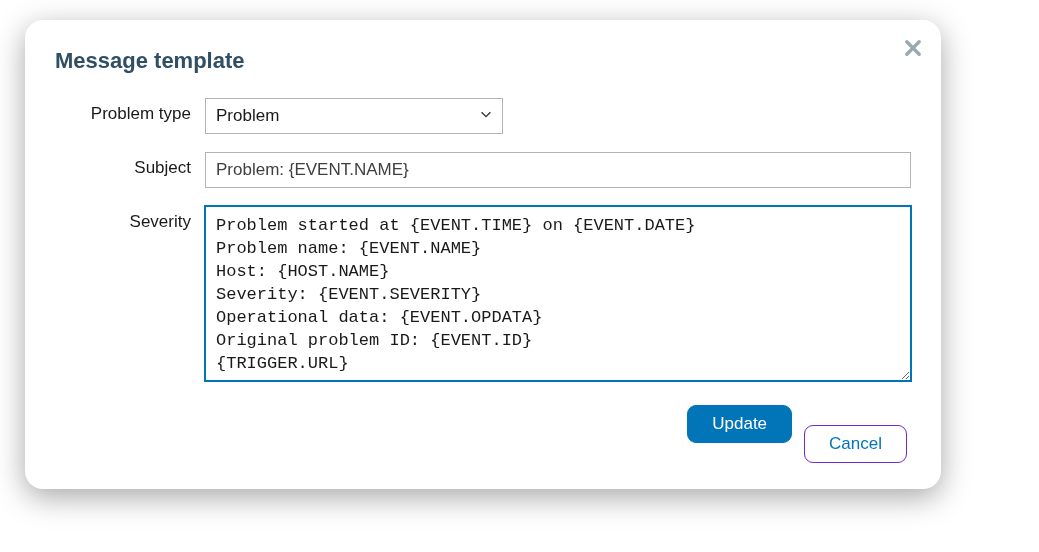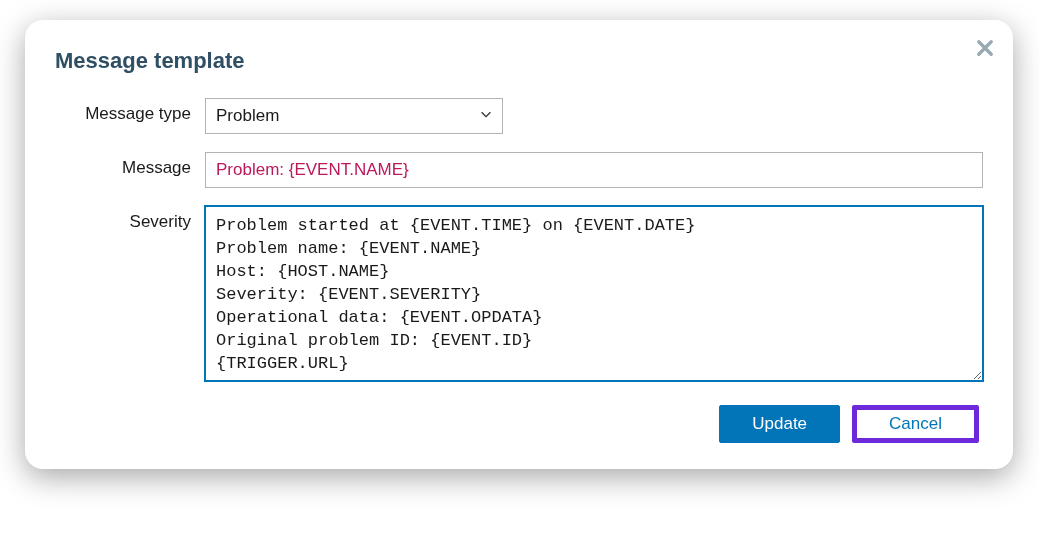--- a/index.html
+++ b/index.html
@@ -7,21 +7,21 @@
       font-family: Arial, Helvetica, sans-serif;
       background: #ffffff;
       width: 1039px;
       height: 552px;
       position: relative;
     }
     .dialog {
       position: absolute;
       left: 25px;
       top: 20px;
-      width: 988px;
+      width: 916px;
       background: #ffffff;
       border-radius: 18px;
       box-shadow: 0 8px 30px rgba(0,0,0,0.35);
       padding: 24px 30px 26px 30px;
     }
     .close-icon {
       position: absolute;
       top: 18px;
       right: 18px;
       width: 20px;
@@ -77,21 +77,21 @@
       transform: translateY(-50%);
       pointer-events: none;
       color: #333;
     }
     .text-input {
       width: 100%;
       height: 36px;
       border: 1px solid #b3b3b3;
       padding: 0 10px;
       font-size: 17px;
-      color: #be185d;
+      color: #404040;
       font-family: inherit;
     }
     .textarea-input {
       width: 100%;
       height: 175px;
       border: 1px solid #0275b8;
       outline: 1px solid #0275b8;
       padding: 8px 10px;
       font-size: 17px;
       color: #1a1a1a;
@@ -101,68 +101,69 @@
     }
     .button-row {
       display: flex;
       justify-content: flex-end;
       gap: 12px;
       margin-top: 20px;
       padding-right: 4px;
     }
     .btn {
       height: 38px;
-      padding: 0 32px;
+      padding: 0 24px;
       font-size: 17px;
-      border-radius: 2px;
+      border-radius: 9px;
       cursor: pointer;
       font-family: inherit;
     }
     .btn-primary {
       background: #0275b8;
       border: 1px solid #0275b8;
       color: #ffffff;
     }
     .btn-secondary {
       background: #ffffff;
-      border: 5px solid #6d28d9;
+      border: 1px solid #6d28d9;
       color: #0275b8;
+      margin-top: 20px;
     }
   </style>
 </head>
 <body>
 
 <div class="dialog">
 
   <div class="close-icon">
     <svg viewBox="0 0 16 16" fill="currentColor">
         <path d="M2.5 2.5 L13.5 13.5 M13.5 2.5 L2.5 13.5" stroke="currentColor" stroke-width="3" stroke-linecap="round"></path>
       </svg>
   </div>
 
   <h2 class="dialog-title">Message template</h2>
 
   <div class="form-row">
-    <div class="form-label">Message type</div>
+    <div class="form-label">Problem type</div>
     <div class="form-control">
       <div class="select-wrapper">
         <div class="select-input">
           <span>Problem</span>
         </div>
         <span class="select-caret">
           <svg width="14" height="14" viewBox="0 0 16 16">
               <path d="M3 6 L8 11 L13 6" stroke="#333" stroke-width="1.6" fill="none"></path>
             </svg>
         </span>
       </div>
     </div>
   </div>
 
   <div class="form-row">
-    <div class="form-label">Message</div>
+    <div class="form-label">Subject</div>
     <div class="form-control">
       <input type="text" class="text-input" value="Problem: {EVENT.NAME}" style="">
     </div>
   </div>
 
   <div class="form-row">
     <div class="form-label">Severity</div>
     <div class="form-control">
       <textarea class="textarea-input" style="">Problem started at {EVENT.TIME} on {EVENT.DATE}
 Problem name: {EVENT.NAME}

